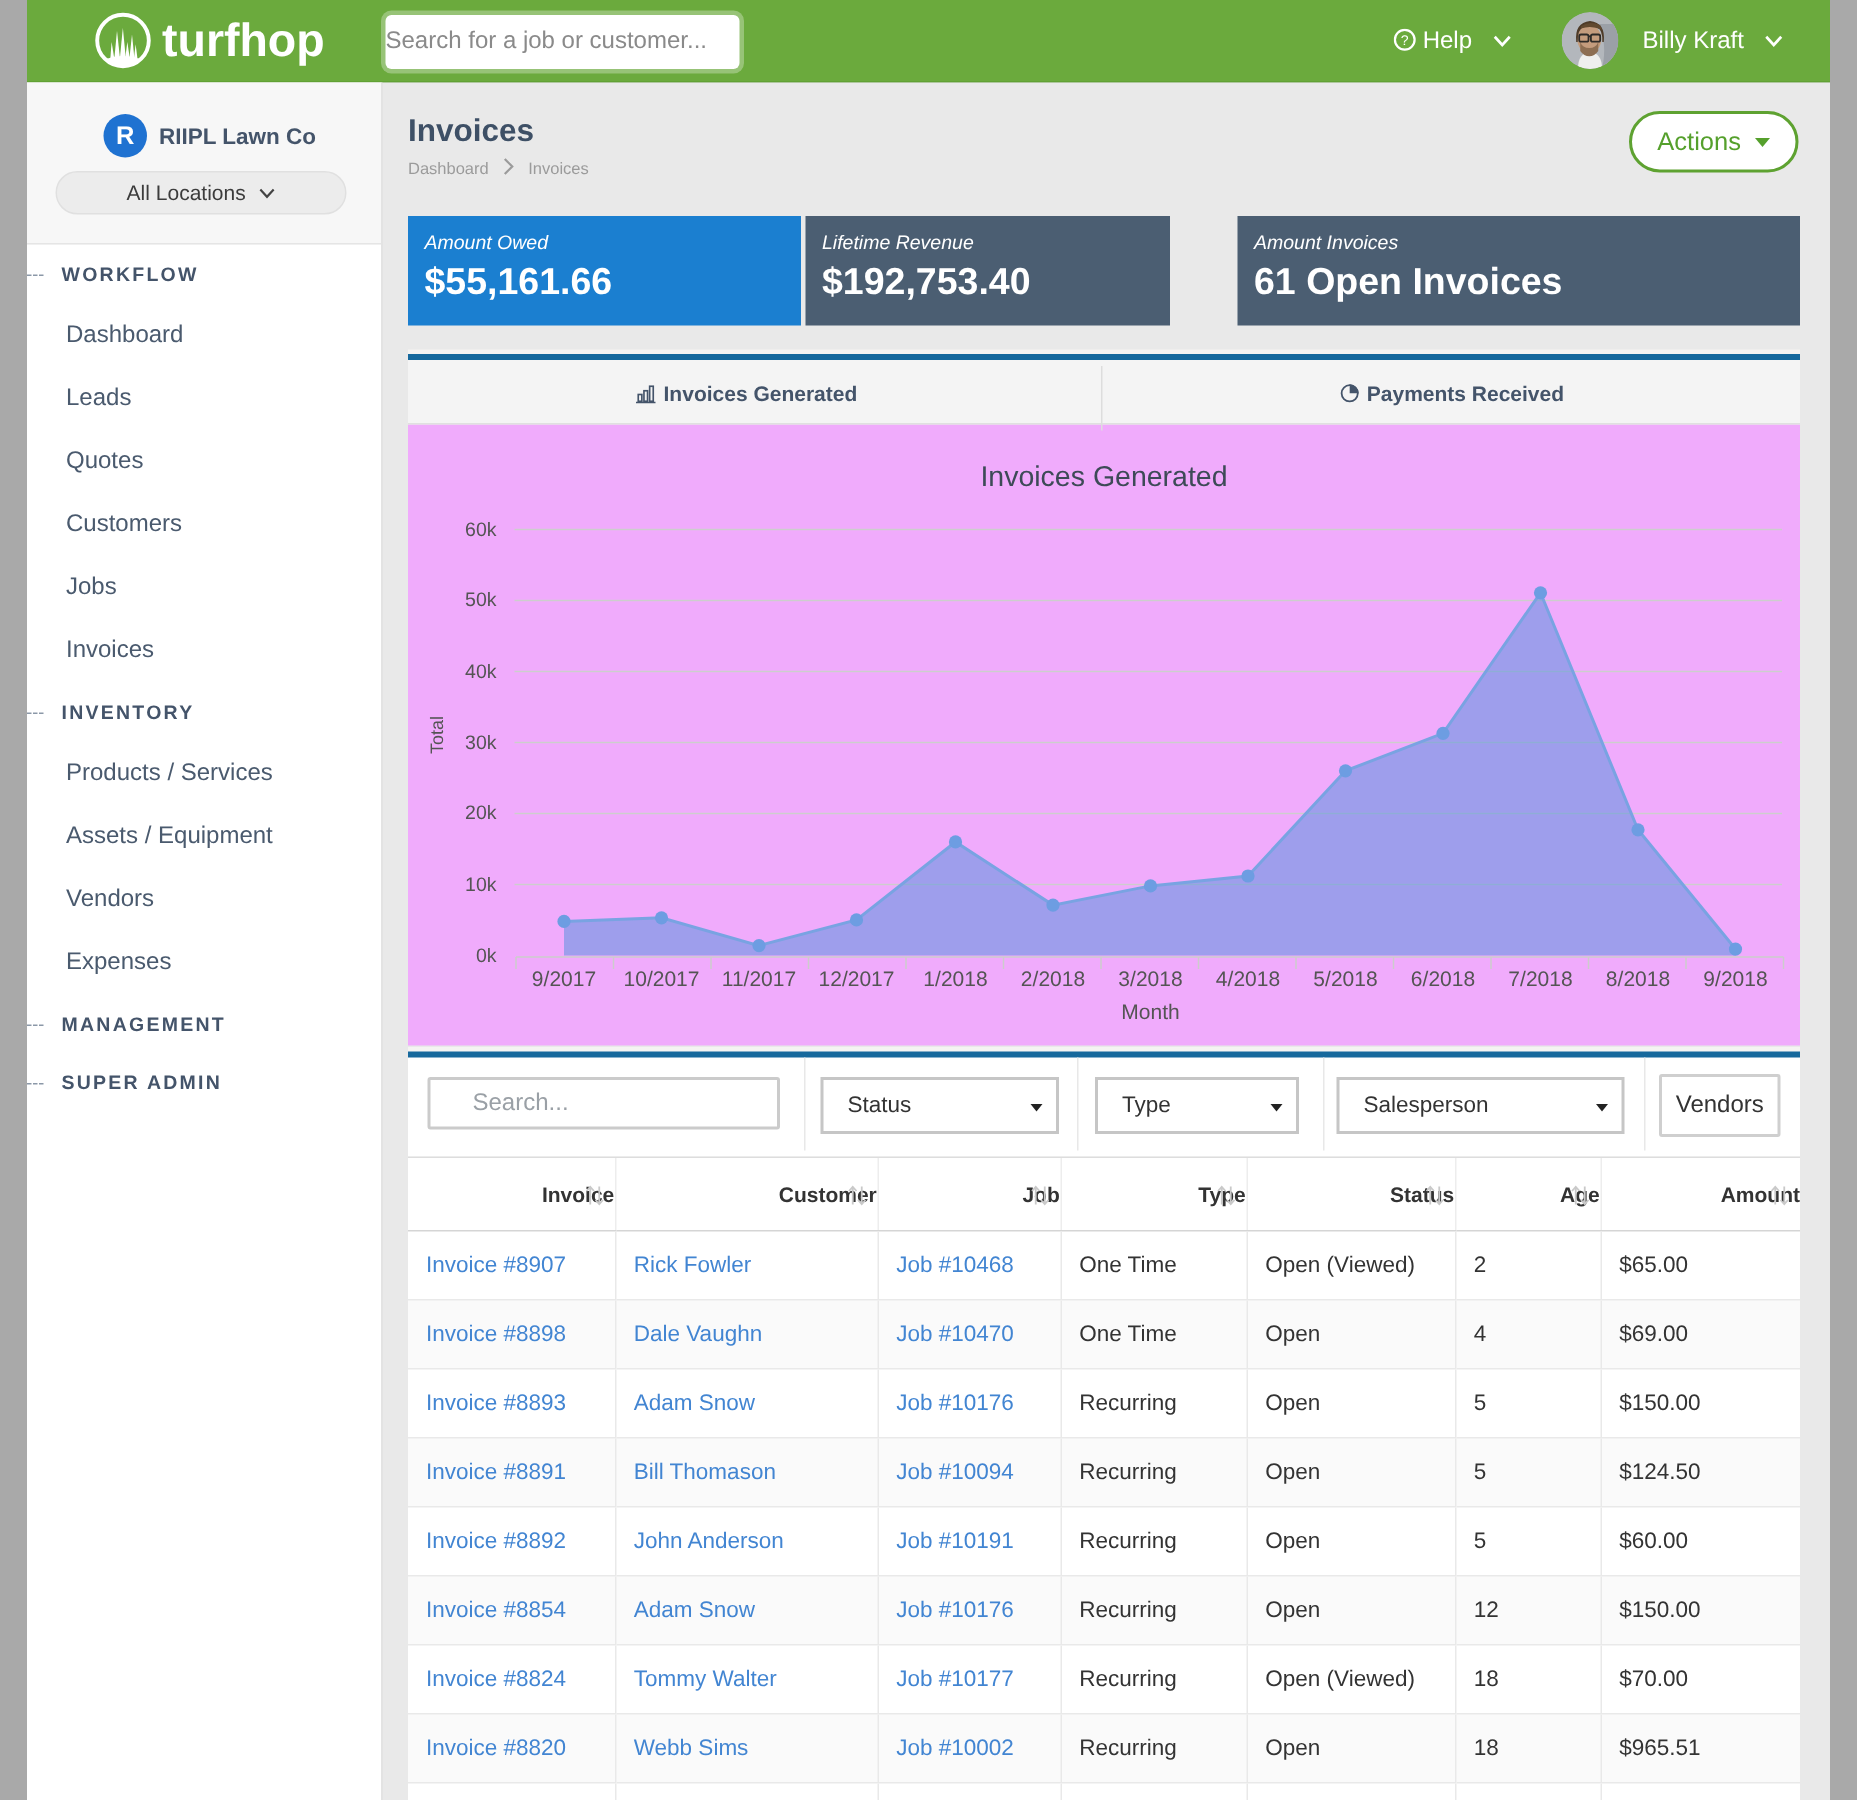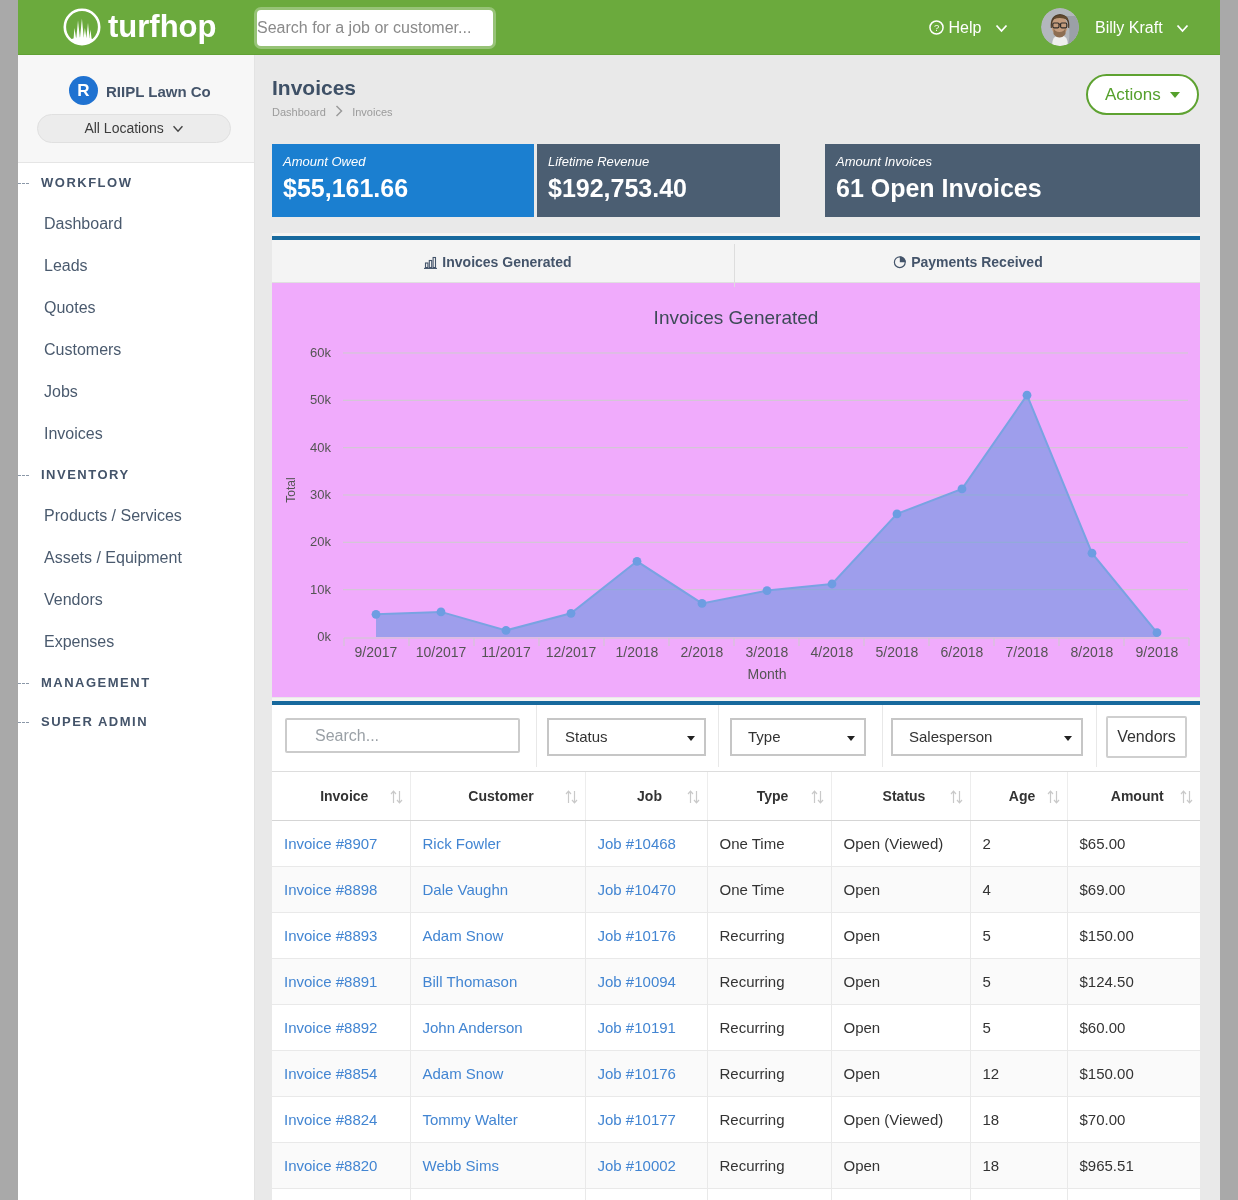--- a/index.html
+++ b/index.html
@@ -56,21 +56,21 @@
 #f-search { left:13px; top:17px; width:235px; height:35px; border-radius:2px; font-size:16px; line-height:31px; padding-left:28px; }
 .sel { position:absolute; top:17px; height:38px; border:2px solid #c6c6c6; background:#fff; color:#333; font-size:15px; line-height:34px; padding-left:16px; }
 .sel:after { content:""; position:absolute; right:9px; top:16px; border-left:4.5px solid transparent; border-right:4.5px solid transparent; border-top:5.5px solid #222; }
 #f-status { left:275px; width:159px; }
 #f-type { left:458px; width:136px; }
 #f-sales { left:619px; width:192px; }
 #f-filter { position:absolute; left:834px; top:15px; width:81px; height:42px; background:#fff; border:2px solid #cfcfcf; border-radius:2px; color:#333; font-size:16px; text-align:center; line-height:38px; }
 
 #tablebox { position:absolute; left:17px; top:716px; width:928px; height:429px; background:#fff; border-top:1px solid #ddd; }
 table { border-collapse:collapse; width:928px; table-layout:fixed; }
-th { height:48px; text-align:center; font-size:14px; color:#333; font-weight:700; padding-left:7px; border-bottom:1px solid #d5d5d5; border-left:1px solid #ededed; position:relative; }
+th { height:48px; text-align:right; font-size:14px; color:#333; font-weight:700; padding-left:7px; border-bottom:1px solid #d5d5d5; border-left:1px solid #ededed; position:relative; }
 th:first-child { border-left:none; }
 tr:nth-child(odd) td { background:#fafafa; }
 td { height:46px; font-size:15px; padding-left:12px; border-bottom:1px solid #e9e9e9; border-left:1px solid #e9e9e9; color:#333; }
 td:first-child { border-left:none;margin-top:34px; }
 a.lnk { color:#4285d2; text-decoration:none; }
 .sort { position:absolute; right:7px; top:18px; }
 </style>
 </head>
 <body>
 <div id="page">

